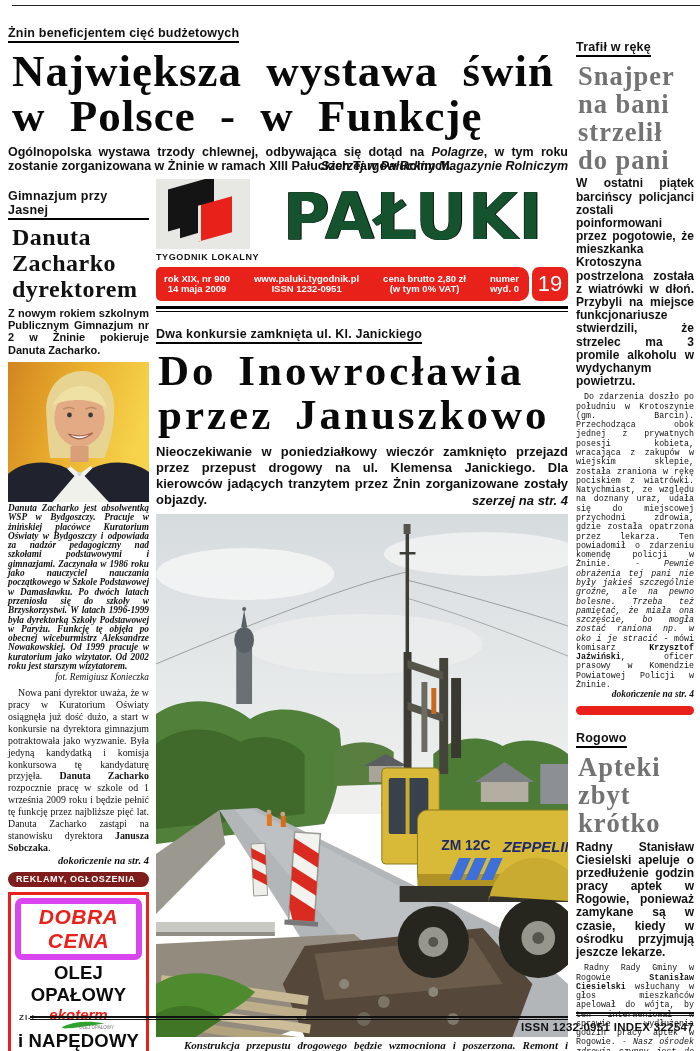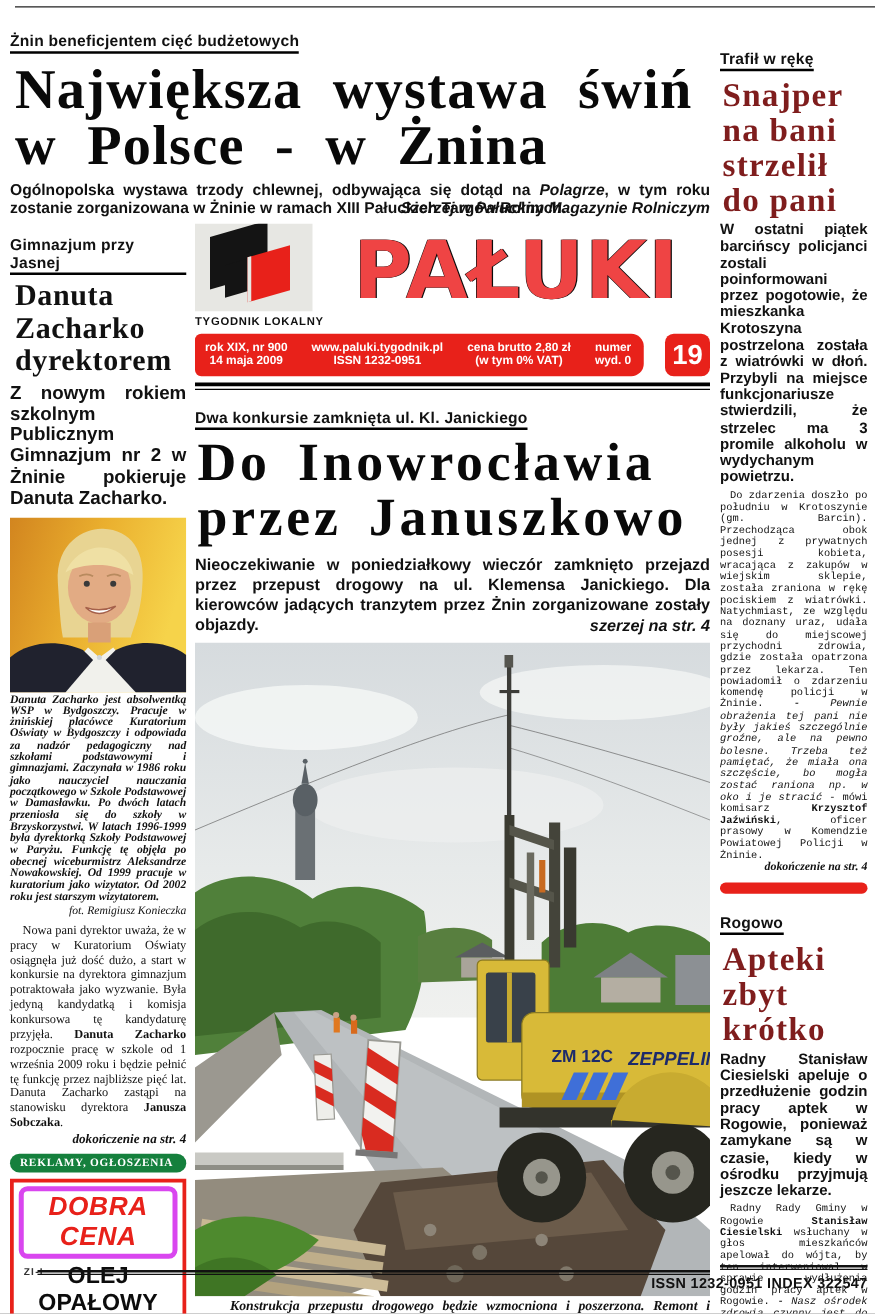--- a/index.html
+++ b/index.html
@@ -43,79 +43,79 @@
   
   .masthead-top { display:flex; align-items:flex-start; gap:6px; height:86px; }
   .tl-logo-block { width:96px; flex:none; }
   .tl-box { width:94px; height:70px; background:#e7e7e3; position:relative; overflow:hidden; }
   .tl-black { position:absolute; left:12px; top:4px; width:46px; height:42px; background:#141414; transform:skewY(-16deg); }
   .tl-black2 { position:absolute; left:24px; top:30px; width:22px; height:26px; background:#141414; transform:skewY(-16deg); }
   .tl-red { position:absolute; left:42px; top:22px; width:34px; height:36px; background:#e8211a; transform:skewY(-16deg); border-left:3px solid #e7e7e3; }
   .tl-sub { font-size:9px; font-weight:bold; letter-spacing:0.6px; margin-top:3px; white-space:nowrap; }
   .paper-title {
     flex:1; font-family:"DejaVu Sans", sans-serif; font-weight:bold;
-    font-size:64px; line-height:76px; letter-spacing:1px; color:#ef4444;
+    font-size:64px; line-height:76px; letter-spacing:1px; color:#14532d;
     text-shadow:1px 0 #0b0b0b, -0.5px 0 #0b0b0b; text-align:center;
   }
   .info-bar { display:flex; gap:3px; margin-top:2px; height:34px;justify-content:center; }
   .info-main {
     flex:1; background:#e8211a; color:#fff; border-radius:5px 10px 10px 5px;
     display:flex; align-items:center; justify-content:space-between; padding:0 10px 0 8px;
   }
   .info-cell { font-size:9.5px; font-weight:bold; line-height:10.5px; text-align:center; white-space:nowrap; }
   .issue-box {
     width:36px; background:#e8211a; color:#fff; border-radius:7px;
     display:flex; align-items:center; justify-content:center;
-    font-size:22px; font-weight:bold;margin-left:14px;
+    font-size:22px; font-weight:normal;
   }
   .double-rule { margin-top:5px; height:6px; border-top:3px solid #000; border-bottom:1px solid #000; }
 
   
   .center-story { margin-top:5px; }
   .center-headline {
     font-family:"Liberation Serif", serif; font-weight:bold;
     font-size:43px; line-height:1.02; letter-spacing:3px; word-spacing:8px;
     margin:1px 0 7px 2px; color:#090909;
   }
   .center-lead { font-weight:bold; font-size:13px; line-height:1.25; }
   .center-lead .lead-more { margin-top:-16px; }
   .main-photo { margin-top:5px; height:523px; }
   .main-photo svg { width:100%; height:100%; display:block; }
   .photo-caption { font-family:"Liberation Serif", serif; font-style:italic; font-weight:bold; font-size:11px; line-height:1.15; margin-top:2px;margin-left:28px; }
   .photo-credit { display:block; text-align:right; font-weight:normal; margin-top:-12.5px; }
 
   
   .left-headline { font-family:"Liberation Serif", serif; font-weight:bold; font-size:24px; line-height:1.08; letter-spacing:0.5px; margin:1px 0 4px 4px; }
-  .left-lead { font-weight:bold; font-size:15px; line-height:1.12; }
+  .left-lead { font-weight:bold; font-size:11px; line-height:1.12; }
   .portrait { margin:6px 0 2px; height:140px; }
   .portrait svg { width:100%; height:100%; display:block; }
   .left-caption { font-family:"Liberation Serif", serif; font-style:italic; font-weight:bold; font-size:9.3px; line-height:1.0; }
   .left-credit { font-family:"Liberation Serif", serif; font-style:italic; font-size:9.3px; text-align:right; margin:1px 0 5px; }
   .left-body { font-family:"Liberation Serif", serif; font-size:9.9px; line-height:1.2; text-indent:10px; }
   .continued { font-family:"Liberation Serif", serif; font-style:italic; font-weight:bold; font-size:10.5px; text-align:right; margin-top:1px; }
 
   .reklamy-bar {
-    background:#15803d; color:#fff; font-weight:bold; font-size:9px;
+    background:#7f1d1d; color:#fff; font-weight:bold; font-size:9px;
     letter-spacing:0.6px; border-radius:8px; height:15px; line-height:15px;
-    padding-left:8px; margin:6px 0 5px;font-family:Liberation Serif, serif;
+    padding-left:8px; margin:6px 0 5px;
   }
 
   
   .ad-left { border:3px solid #e8211a; padding:3px 2px 4px; text-align:center; }
-  .ad-dobra { border:4px solid #d946ef; border-radius:7px; margin:0 2px 2px; padding:1px 0;
+  .ad-dobra { border:6px solid #d946ef; border-radius:7px; margin:0 2px 2px; padding:1px 0;
     color:#e8211a; font-weight:bold; font-style:italic; font-size:21px; letter-spacing:0.5px; }
   .ad-black-big { font-weight:bold; font-size:18.5px; letter-spacing:0.2px; color:#0c0c0c; }
   .ekoterm { line-height:1; margin:1px 0 0; }
   .ekoterm-word { color:#e8211a; font-weight:bold; font-style:italic; font-size:15px; }
   .ekoterm-swoosh { width:64px; height:10px; display:block; margin:-3px auto 0 38px; }
   .ekoterm-sub { display:block; font-size:4.5px; color:#777; margin:-4px 0 0 66px; text-align:left; }
   .ad-red-small { color:#e8211a; font-weight:bold; font-size:12.5px; letter-spacing:1.5px; margin-top:2px; }
 
   
-  .rail-headline { font-family:"Liberation Serif", serif; font-weight:bold; font-size:26.5px; line-height:1.06; letter-spacing:1px; margin:1px 0 3px 2px; color:#7f1d1d; }
+  .rail-headline { font-family:"Liberation Serif", serif; font-weight:bold; font-size:26.5px; line-height:1.06; letter-spacing:1px; margin:1px 0 3px 2px; color:#737373; }
   .rail-lead { font-weight:bold; font-size:12px; line-height:1.1; }
   .rail-body { font-family:Liberation Mono, monospace; font-size:8.3px; line-height:1.12; text-indent:8px; margin-top:4px; }
   .rail-body i { font-style:italic; }
   .rail-continued { font-family:"Liberation Serif", serif; font-style:italic; font-weight:bold; font-size:9.5px; text-align:right; }
   .rail-divider { background:#e8211a; border-radius:5px; height:9px; margin:7px 0 6px; }
 
   
   .bottom-left { position:absolute; left:19px; top:1013px; font-size:8px; font-weight:bold; letter-spacing:1px; color:#333; }
   .bottom-center-rule { position:absolute; left:30px; top:1016px; width:538px; height:4px; border-top:2.5px solid #111; border-bottom:1px solid #111; }
   .bottom-rail-rule { position:absolute; left:576px; top:1012px; width:118px; height:4px; border-top:2.5px solid #111; border-bottom:1px solid #111; }
@@ -128,21 +128,21 @@
   <div class="top-rule"></div>
   <div class="page-inner">
     <div class="content-row">
 
       <div class="main-area">
 
         <div class="top-story">
           <div class="kicker">Żnin beneficjentem cięć budżetowych</div>
           <div class="top-headline">
             <span>Największa wystawa świń</span><br>
-            <span>w Polsce - w Żnina</span>
+            <span>w Polsce - w Funkcję</span>
           </div>
           <p class="top-lead j"><span>Ogólnopolska wystawa trzody chlewnej, odbywająca się dotąd na </span><i>Polagrze</i><span>, w tym roku zostanie zorganizowana w Żninie w ramach XIII Pałuckich Targów Rolnych.</span><span class="lead-more">Szerzej w Pałuckim Magazynie Rolniczym</span></p>
         </div>
 
         <div class="columns-row">
 
           <div class="left-col">
             <div class="kicker">Gimnazjum przy Jasnej</div>
             <div class="left-headline">Danuta Zacharko dyrektorem</div>
             <p class="left-lead j">Z nowym rokiem szkolnym Publicznym Gimnazjum nr 2 w Żninie pokieruje Danuta Zacharko.</p>

